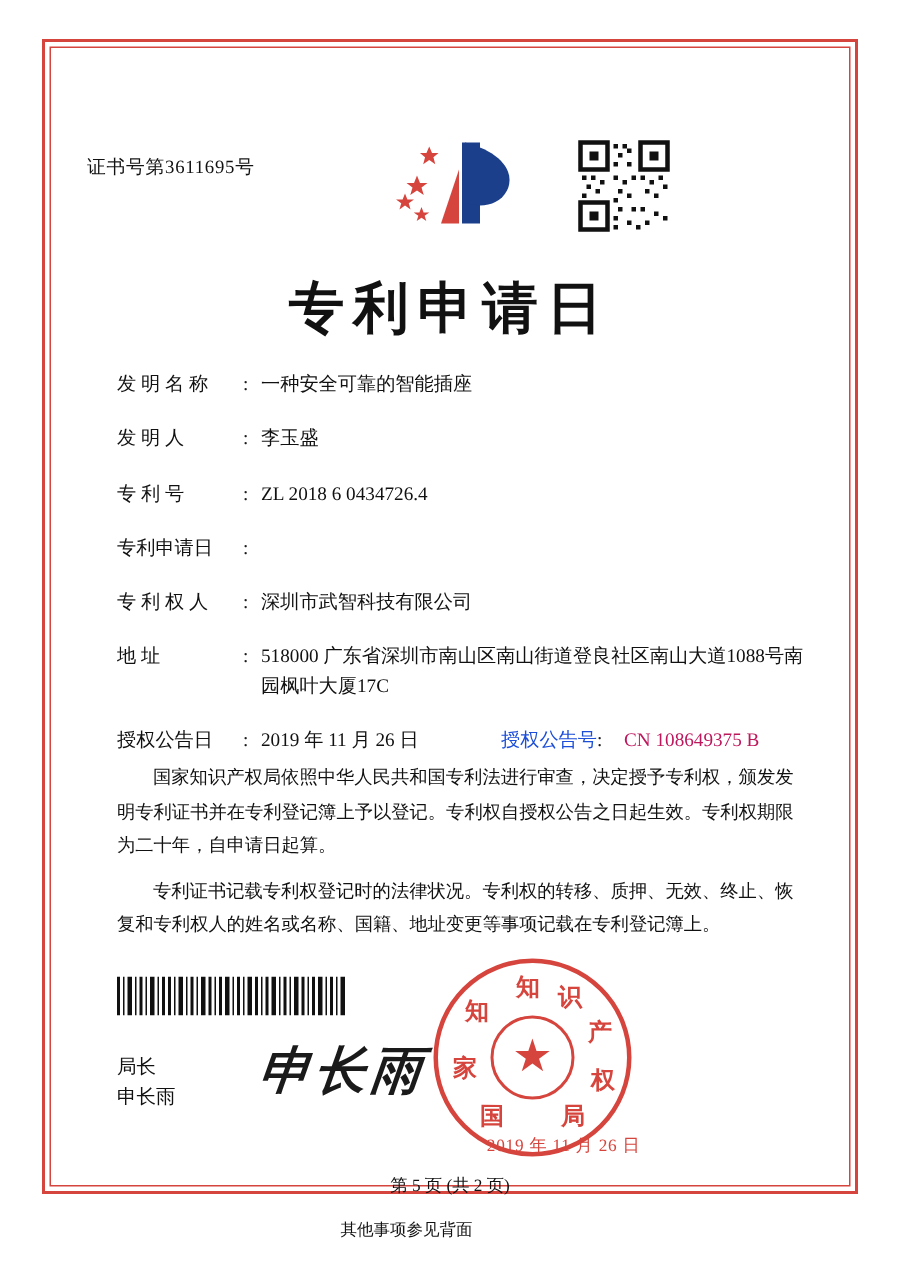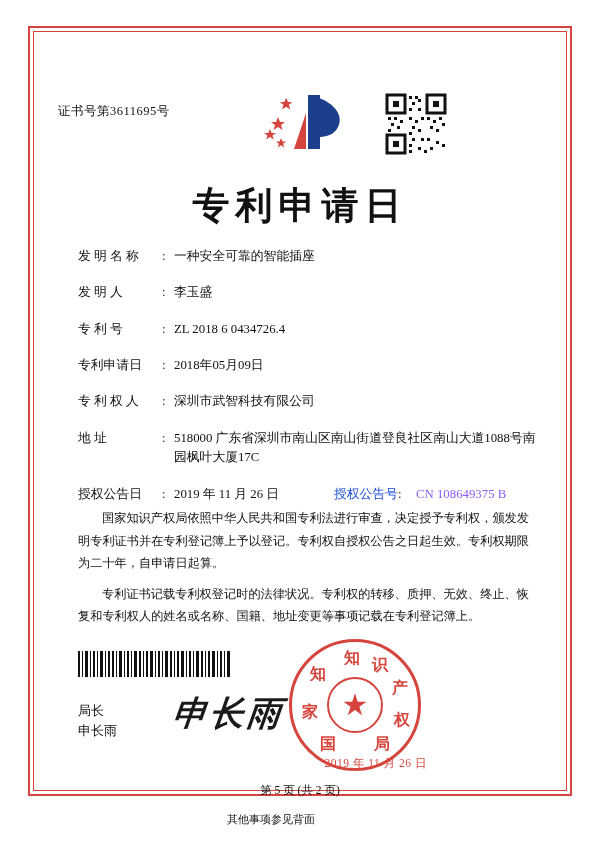--- a/index.html
+++ b/index.html
@@ -121,21 +121,21 @@
     width: 160px;
   }
   .sub-label {
     flex: 0 0 auto;
     white-space: nowrap;
     color: #1d4ed8;
   }
   .sub-value {
     flex: 1 1 auto;
     padding-left: 6px;
-    color: #8b5cf6;
+    color: #be185d;
   }
   
   .paragraphs {
     position: absolute;
     left: 45px;
     top: 476px;
     width: 456px;
     font-size: 12.2px;
     line-height: 1.85;
     text-align: justify;
@@ -329,21 +329,20 @@
         <span class="field-value">李玉盛</span>
       </div>
       <div class="field-row">
         <span class="field-label">专 利 号</span>
         <span class="field-colon">:</span>
         <span class="field-value">ZL 2018 6 0434726.4</span>
       </div>
       <div class="field-row">
         <span class="field-label">专利申请日</span>
         <span class="field-colon">:</span>
-        <span class="field-value">2018年05月09日</span>
       </div>
       <div class="field-row">
         <span class="field-label">专 利 权 人</span>
         <span class="field-colon">:</span>
         <span class="field-value">深圳市武智科技有限公司</span>
       </div>
       <div class="field-row">
         <span class="field-label">地 址</span>
         <span class="field-colon">:</span>
         <span class="field-value">518000 广东省深圳市南山区南山街道登良社区南山大道1088号南园枫叶大厦17C</span>

